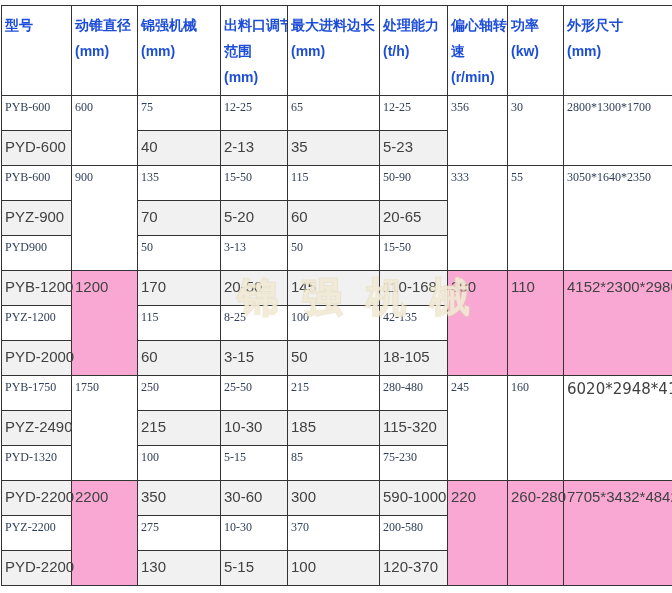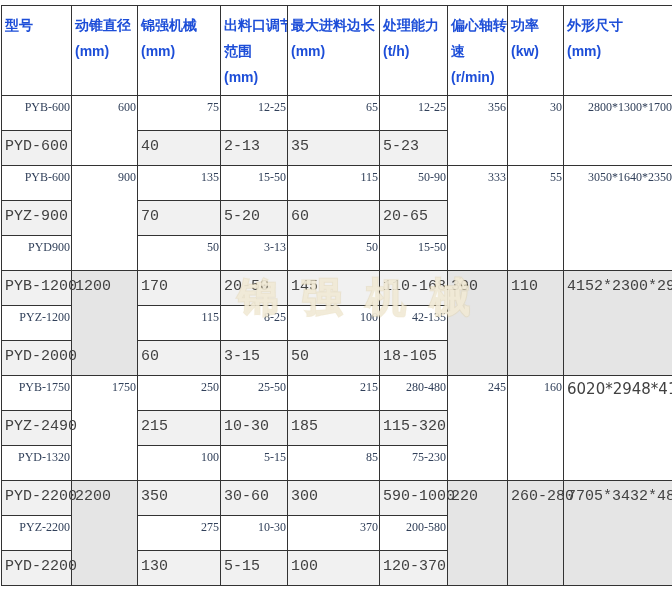--- a/index.html
+++ b/index.html
@@ -40,37 +40,36 @@
     padding: 3px 1px 1px 3px;
     white-space: nowrap;
     overflow: visible;
     background: #ffffff;
   }
   tr.small td {
     font-family: "Liberation Serif", serif;
     font-size: 12px;
     line-height: 17px;
     color: #31405a;
-    text-align: right;
   }
   tr.large td {
-    font-family: Liberation Mono, monospace;
+    font-family: Liberation Sans, sans-serif;
     font-size: 15px;
     line-height: 20px;
     color: #414141;
     padding-top: 6px;
   }
   td.lg {
     font-family: "DejaVu Sans", sans-serif !important;
     font-size: 15px !important;
     line-height: 20px !important;
     color: #414141 !important;
   }
   tr.shaded td { background: #f1f1f1; }
-  tr.shaded td.span-cell, td.span-cell { background: #e5e5e5; }
+  tr.shaded td.span-cell, td.span-cell { background: #f9a8d4; }
   .watermark {
     position: absolute;
     left: 238px;
     top: 270px;
     font-family: "DejaVu Sans", sans-serif;
     font-weight: bold;
     font-size: 40px;
     letter-spacing: 24px;
     white-space: nowrap;
     color: rgba(255, 255, 255, 0.80);

